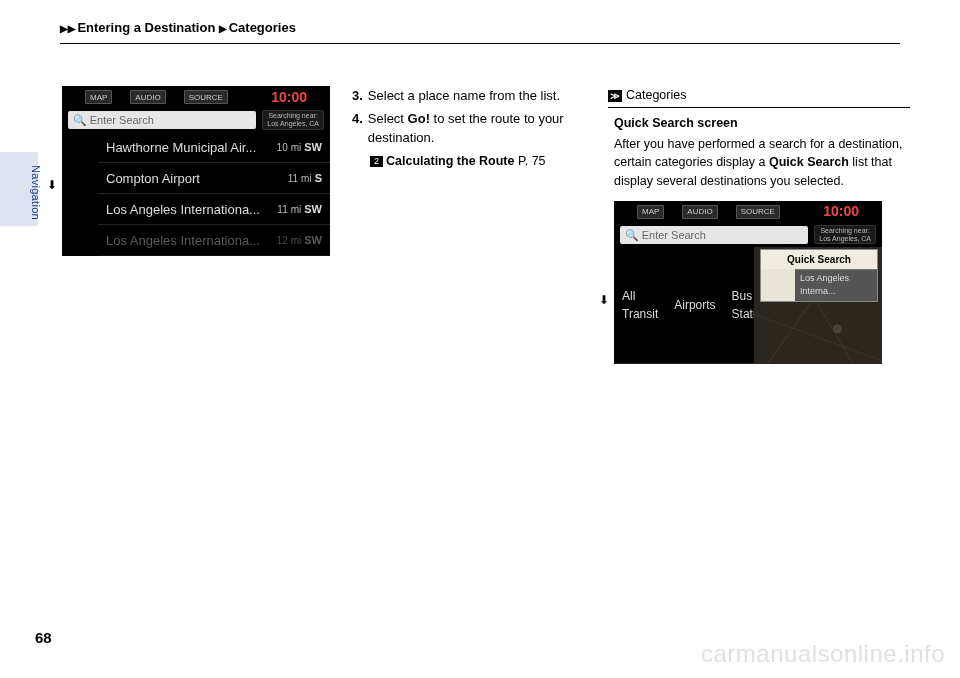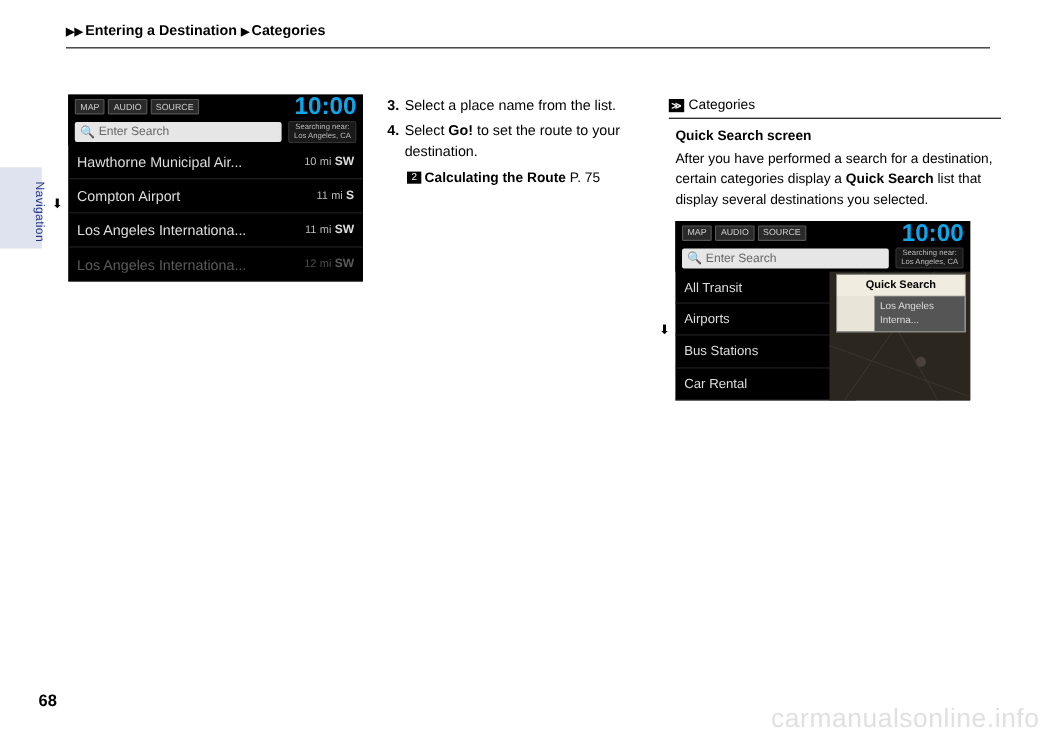--- a/index.html
+++ b/index.html
@@ -78,39 +78,39 @@
     position: relative;
   }
   .shot1 { width: 268px; height: 170px; margin-left: 2px; }
   .shot2 { width: 268px; height: 163px; margin-top: 10px; }
 
   .shot-top {
     height: 22px;
     display: flex;
     align-items: center;
     background: #000;
-    padding: 0 6px;
-    gap: 3px;
+    padding: 0 23px;
+    gap: 18px;
   }
   .shot-top .btn {
     background: #2a2a2a;
     border: 1px solid #555;
     height: 14px;
     padding: 0 4px;
     font-size: 8px;
     color: #ccc;
     display: flex;
     align-items: center;
     border-radius: 1px;
   }
   .shot-top .time {
     margin-left: auto;
-    font-size: 22px;
-    font-weight: bold;
-    color: #0ea5e9;
+    font-size: 14px;
+    font-weight: bold;
+    color: #ef4444;
   }
   .shot-sub {
     height: 24px;
     display: flex;
     align-items: center;
     padding: 0 6px;
     gap: 6px;
     background: #000;
   }
   .search-box {
@@ -147,20 +147,21 @@
   .row {
     flex: 1;
     display: flex;
     align-items: center;
     padding: 0 8px;
     border-bottom: 1px solid #222;
     font-size: 13px;
     color: #ddd;
     white-space: nowrap;
     overflow: hidden;
+    margin-left: 36px;
   }
   .row .rlabel { flex: 1; overflow: hidden; text-overflow: ellipsis; }
   .row .rdist { font-size: 10px; color: #bbb; margin-right: 3px; }
   .row .rdir { font-size: 11px; font-weight: bold; }
   .row.fade { opacity: 0.4; }
 
   .downarrow {
     position: absolute;
     left: -15px;
     top: 50%;
@@ -210,21 +211,21 @@
   .col3 p { margin-bottom: 2px; }
 
   
   .shot2 .catlist {
     position: absolute;
     top: 46px;
     left: 0;
     width: 164px;
     bottom: 0;
     display: flex;
-    flex-direction: column;
+    flex-direction: row;
   }
   .catrow {
     flex: 1;
     display: flex;
     align-items: center;
     padding: 0 8px;
     font-size: 12px;
     color: #ddd;
     border-bottom: 1px solid #222;
   }

